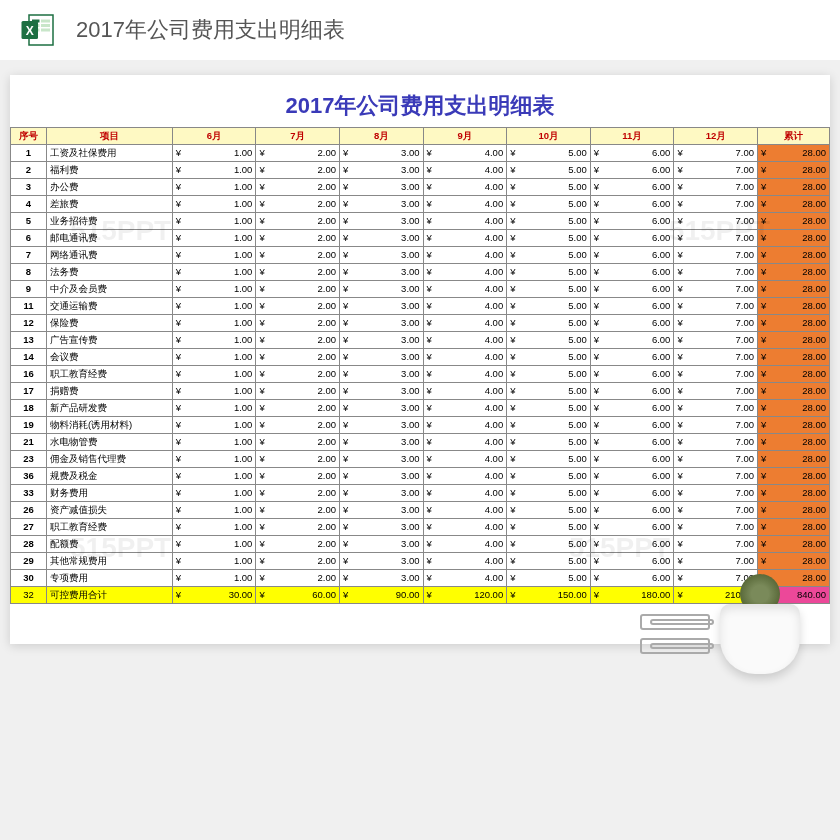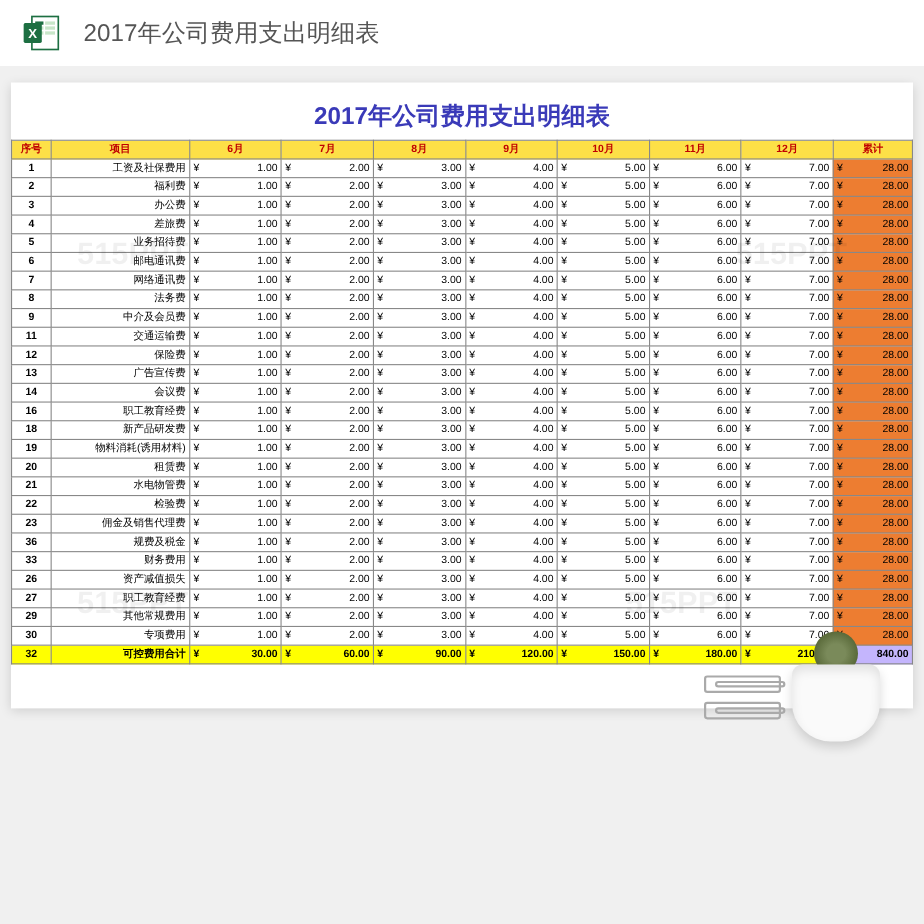--- a/index.html
+++ b/index.html
@@ -4,27 +4,27 @@
 <style>
 * { box-sizing: border-box; margin: 0; padding: 0; }
 body { font-family: Arial, "Microsoft YaHei", sans-serif; background: #f0f0f0; width: 840px; height: 840px; overflow: hidden; }
 .header-bar { display: flex; align-items: center; padding: 12px 20px; background: #fff; }
 .excel-icon { width: 36px; height: 36px; margin-right: 20px; }
 .page-title { font-size: 22px; color: #555; font-weight: 400; }
 .sheet-wrap { background: #fff; margin: 15px 10px 0 10px; box-shadow: 0 2px 10px rgba(0,0,0,0.15); padding: 8px 0 40px 0; position: relative; }
 .sheet-title { text-align: center; color: #3a3ab8; font-size: 22px; font-weight: bold; padding: 8px 0 6px 0; }
 table { border-collapse: collapse; width: 100%; table-layout: fixed; font-size: 9.5px; }
 th, td { border: 1px solid #888; padding: 2px 3px; height: 16px; line-height: 12px; }
-th { background: #fde047; color: #c00000; font-weight: bold; text-align: center; }
+th { background: #fef9c3; color: #c00000; font-weight: bold; text-align: center; }
 td.seq { text-align: center; font-weight: bold; }
-td.item { text-align: right; }
+td.item { text-align: left; }
 td.money { text-align: right; white-space: nowrap; }
 td.money .yen { float: left; }
-tr.total-row td { background: #ffff00; font-weight: bold; margin-top: 41px; }
-tr.total-row td.sum { background: #c4b5fd; }
+tr.total-row td { background: #ffff00; font-weight: normal; margin-top: 41px; }
+tr.total-row td.sum { background: #ec4899; }
 td.sum { background: #ed7d31; color: #000; }
 .col-seq { width: 4%; }
 .col-item { width: 14%; }
 .col-m { width: 9.3%; }
 .col-sum { width: 8%; }
 .watermark { position: absolute; color: rgba(0,0,0,0.06); font-size: 28px; font-weight: bold; pointer-events: none; }
 .wm1 { top: 140px; left: 60px; } .wm2 { top: 140px; right: 60px; }
 .wm3 { bottom: 80px; left: 60px; } .wm4 { bottom: 80px; right: 160px; }
 .decor { position: absolute; bottom: -30px; right: 30px; display: flex; align-items: flex-end; gap: 10px; }
 .clips { display: flex; flex-direction: column; gap: 8px; margin-bottom: 20px; }
@@ -247,20 +247,32 @@
           <td class="money"><span class="yen">¥</span>1.00</td>
           <td class="money"><span class="yen">¥</span>2.00</td>
           <td class="money"><span class="yen">¥</span>3.00</td>
           <td class="money"><span class="yen">¥</span>4.00</td>
           <td class="money"><span class="yen">¥</span>5.00</td>
           <td class="money"><span class="yen">¥</span>6.00</td>
           <td class="money"><span class="yen">¥</span>7.00</td>
           <td class="money sum"><span class="yen">¥</span>28.00</td>
         </tr>
         <tr>
+          <td class="seq">17</td>
+          <td class="item">捐赠费</td>
+          <td class="money"><span class="yen">¥</span>1.00</td>
+          <td class="money"><span class="yen">¥</span>2.00</td>
+          <td class="money"><span class="yen">¥</span>3.00</td>
+          <td class="money"><span class="yen">¥</span>4.00</td>
+          <td class="money"><span class="yen">¥</span>5.00</td>
+          <td class="money"><span class="yen">¥</span>6.00</td>
+          <td class="money"><span class="yen">¥</span>7.00</td>
+          <td class="money sum"><span class="yen">¥</span>28.00</td>
+        </tr>
+        <tr>
           <td class="seq">18</td>
           <td class="item">新产品研发费</td>
           <td class="money"><span class="yen">¥</span>1.00</td>
           <td class="money"><span class="yen">¥</span>2.00</td>
           <td class="money"><span class="yen">¥</span>3.00</td>
           <td class="money"><span class="yen">¥</span>4.00</td>
           <td class="money"><span class="yen">¥</span>5.00</td>
           <td class="money"><span class="yen">¥</span>6.00</td>
           <td class="money"><span class="yen">¥</span>7.00</td>
           <td class="money sum"><span class="yen">¥</span>28.00</td>
@@ -271,56 +283,32 @@
           <td class="money"><span class="yen">¥</span>1.00</td>
           <td class="money"><span class="yen">¥</span>2.00</td>
           <td class="money"><span class="yen">¥</span>3.00</td>
           <td class="money"><span class="yen">¥</span>4.00</td>
           <td class="money"><span class="yen">¥</span>5.00</td>
           <td class="money"><span class="yen">¥</span>6.00</td>
           <td class="money"><span class="yen">¥</span>7.00</td>
           <td class="money sum"><span class="yen">¥</span>28.00</td>
         </tr>
         <tr>
-          <td class="seq">20</td>
-          <td class="item">租赁费</td>
-          <td class="money"><span class="yen">¥</span>1.00</td>
-          <td class="money"><span class="yen">¥</span>2.00</td>
-          <td class="money"><span class="yen">¥</span>3.00</td>
-          <td class="money"><span class="yen">¥</span>4.00</td>
-          <td class="money"><span class="yen">¥</span>5.00</td>
-          <td class="money"><span class="yen">¥</span>6.00</td>
-          <td class="money"><span class="yen">¥</span>7.00</td>
-          <td class="money sum"><span class="yen">¥</span>28.00</td>
-        </tr>
-        <tr>
           <td class="seq">21</td>
           <td class="item">水电物管费</td>
           <td class="money"><span class="yen">¥</span>1.00</td>
           <td class="money"><span class="yen">¥</span>2.00</td>
           <td class="money"><span class="yen">¥</span>3.00</td>
           <td class="money"><span class="yen">¥</span>4.00</td>
           <td class="money"><span class="yen">¥</span>5.00</td>
           <td class="money"><span class="yen">¥</span>6.00</td>
           <td class="money"><span class="yen">¥</span>7.00</td>
           <td class="money sum"><span class="yen">¥</span>28.00</td>
         </tr>
         <tr>
-          <td class="seq">22</td>
-          <td class="item">检验费</td>
-          <td class="money"><span class="yen">¥</span>1.00</td>
-          <td class="money"><span class="yen">¥</span>2.00</td>
-          <td class="money"><span class="yen">¥</span>3.00</td>
-          <td class="money"><span class="yen">¥</span>4.00</td>
-          <td class="money"><span class="yen">¥</span>5.00</td>
-          <td class="money"><span class="yen">¥</span>6.00</td>
-          <td class="money"><span class="yen">¥</span>7.00</td>
-          <td class="money sum"><span class="yen">¥</span>28.00</td>
-        </tr>
-        <tr>
           <td class="seq">23</td>
           <td class="item">佣金及销售代理费</td>
           <td class="money"><span class="yen">¥</span>1.00</td>
           <td class="money"><span class="yen">¥</span>2.00</td>
           <td class="money"><span class="yen">¥</span>3.00</td>
           <td class="money"><span class="yen">¥</span>4.00</td>
           <td class="money"><span class="yen">¥</span>5.00</td>
           <td class="money"><span class="yen">¥</span>6.00</td>
           <td class="money"><span class="yen">¥</span>7.00</td>
           <td class="money sum"><span class="yen">¥</span>28.00</td>
@@ -357,20 +345,32 @@
           <td class="money"><span class="yen">¥</span>3.00</td>
           <td class="money"><span class="yen">¥</span>4.00</td>
           <td class="money"><span class="yen">¥</span>5.00</td>
           <td class="money"><span class="yen">¥</span>6.00</td>
           <td class="money"><span class="yen">¥</span>7.00</td>
           <td class="money sum"><span class="yen">¥</span>28.00</td>
         </tr>
         <tr>
           <td class="seq">27</td>
           <td class="item">职工教育经费</td>
+          <td class="money"><span class="yen">¥</span>1.00</td>
+          <td class="money"><span class="yen">¥</span>2.00</td>
+          <td class="money"><span class="yen">¥</span>3.00</td>
+          <td class="money"><span class="yen">¥</span>4.00</td>
+          <td class="money"><span class="yen">¥</span>5.00</td>
+          <td class="money"><span class="yen">¥</span>6.00</td>
+          <td class="money"><span class="yen">¥</span>7.00</td>
+          <td class="money sum"><span class="yen">¥</span>28.00</td>
+        </tr>
+        <tr>
+          <td class="seq">28</td>
+          <td class="item">配额费</td>
           <td class="money"><span class="yen">¥</span>1.00</td>
           <td class="money"><span class="yen">¥</span>2.00</td>
           <td class="money"><span class="yen">¥</span>3.00</td>
           <td class="money"><span class="yen">¥</span>4.00</td>
           <td class="money"><span class="yen">¥</span>5.00</td>
           <td class="money"><span class="yen">¥</span>6.00</td>
           <td class="money"><span class="yen">¥</span>7.00</td>
           <td class="money sum"><span class="yen">¥</span>28.00</td>
         </tr>
         <tr>

